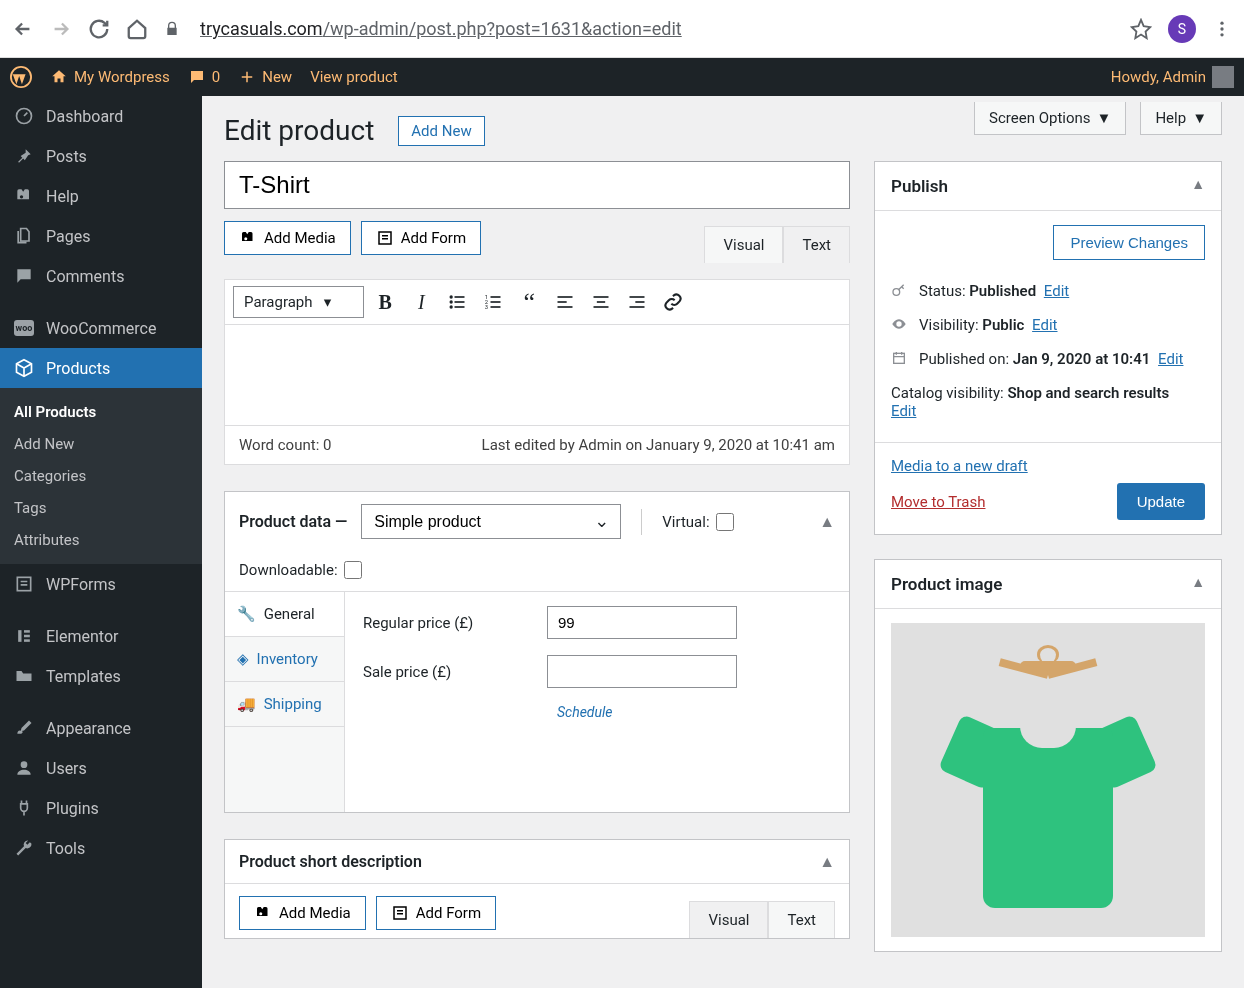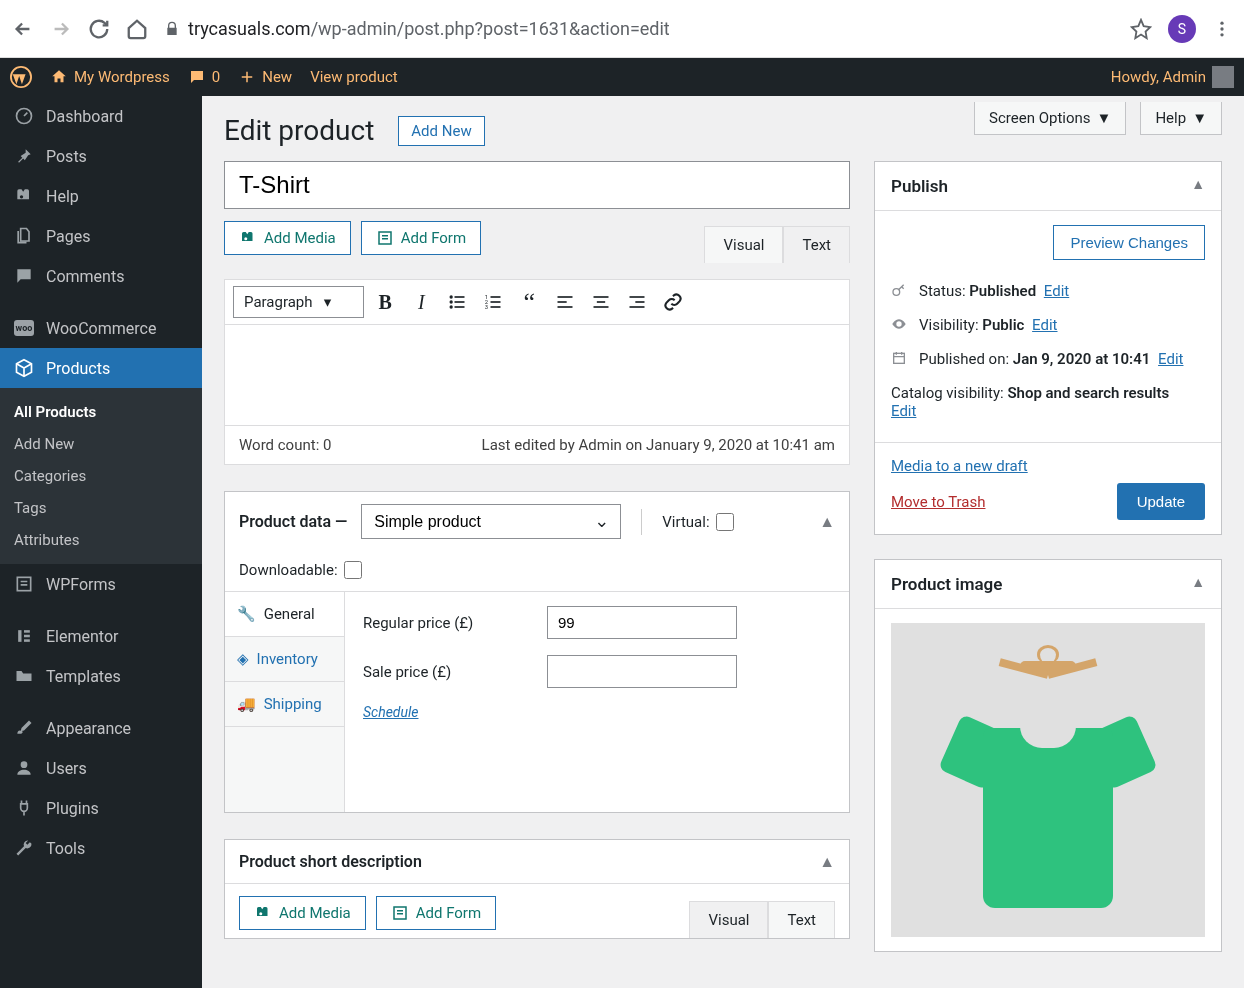--- a/index.html
+++ b/index.html
@@ -1,20 +1,20 @@
 <!DOCTYPE html>
 <html><head>
 <meta charset="utf-8">
 <style>
 * { box-sizing: border-box; margin: 0; padding: 0; }
 body { font-family: -apple-system, BlinkMacSystemFont, "Segoe UI", Roboto, sans-serif; font-size: 14px; background: #f0f0f1; color: #1d2327; overflow: hidden; }
 .browser-chrome { background: #fff; height: 58px; display: flex; align-items: center; padding: 0 12px; gap: 16px; border-bottom: 1px solid #ddd; }
 .nav-icon { color: #5f6368; cursor: pointer; display:flex; align-items:center;}
 .nav-icon.disabled { color: #bbb; }
-.url-bar { flex: 1; display: flex; align-items: center; gap: 8px; font-size: 18px; color: #5f6368; }
+.url-bar { flex: 1; display: flex; align-items: center; gap: 20px; font-size: 18px; color: #5f6368; text-decoration: underline; }
 .url-bar .lock { color: #5f6368; }
 .url-bar .domain { color: #202124; }
 .url-bar .path { color: #5f6368; }
 .avatar-circle { width: 28px; height: 28px; border-radius: 50%; background: #673ab7; color: #fff; display: flex; align-items: center; justify-content: center; font-size: 14px; }
 .wp-adminbar { background: #1d2327; color: #fdba74; height: 38px; display: flex; align-items: center; padding: 0 10px; gap: 18px; font-size: 15px; }
 .wp-adminbar .item { display: flex; align-items: center; gap: 6px; cursor: pointer; }
 .wp-adminbar .spacer { flex: 1; }
 .wp-adminbar .avatar-sq { width: 22px; height: 22px; background: #787c82; }
 .wp-container { display: flex; height: calc(988px - 58px - 38px); }
 .wp-sidebar { width: 202px; background: #1d2327; color: #c3c4c7; flex-shrink: 0; overflow-y: auto; font-size: 16px; }
@@ -32,21 +32,21 @@
 .top-tab { background: #f6f7f7; border: 1px solid #c3c4c7; border-top:none; padding: 7px 14px; cursor: pointer; display: flex; align-items: center; gap: 6px; font-size:15px;}
 .page-heading { padding: 18px 0 14px; display: flex; align-items: center; gap: 24px; }
 .page-heading h1 { font-size: 28px; font-weight: 400; color: #1d2327; }
 .add-new-btn { border: 1px solid #2271b1; color: #2271b1; padding: 5px 12px; cursor: pointer; font-size: 15px; background:#fff; }
 .columns { display: flex; gap: 24px; align-items: flex-start; }
 .main-col { flex: 1; min-width:0; }
 .side-col { width: 348px; flex-shrink: 0; }
 #title-input { width: 100%; font-size: 24px; padding: 8px 14px; border: 1px solid #8c8f94; background: #fff; height:48px;}
 .editor-box { border: 1px solid #dcdcde; background: #fff; margin-top: 16px; }
 .editor-buttons { display: flex; gap: 10px; padding: 12px 0 8px; }
-.media-btn { border: 1px solid #2271b1; color: #0f766e; background: #fff; padding: 7px 14px; display: flex; align-items: center; gap: 7px; cursor: pointer; font-size: 15px; }
+.media-btn { border: 1px solid #2271b1; color: #000000; background: #fff; padding: 7px 14px; display: flex; align-items: center; gap: 7px; cursor: pointer; font-size: 15px; }
 .editor-tabs { display: flex; margin-left: auto; }
 .editor-tab { padding: 9px 18px; border: 1px solid #dcdcde; background: #f0f0f1; cursor: pointer; font-size:15px; border-bottom:none;}
 .editor-tab.active { background: #f6f7f7; border-bottom-color: #f6f7f7; }
 .editor-toolbar { background: #fff; border-bottom: 1px solid #dcdcde; padding: 6px 8px; display: flex; align-items: center; gap: 6px; }
 .format-select { border: 1px solid #8c8f94; padding: 6px 32px 6px 10px; background: #fff; font-size:15px; position:relative;}
 .tb-btn { width: 30px; height: 30px; display: flex; align-items: center; justify-content: center; cursor: pointer; font-size: 20px; color:#1d2327;}
 .editor-area { min-height: 100px; background: #fff; padding: 12px; }
 .editor-status { display: flex; justify-content: space-between; padding: 10px 14px; background: #fff; border-top: 1px solid #dcdcde; color: #404040; font-size:15px;}
 .postbox { background: #fff; border: 1px solid #c3c4c7; margin-top: 26px; }
 .postbox-header { padding: 12px 14px; display: flex; align-items: center; gap: 10px; border-bottom: 1px solid #dcdcde; font-size:16px;}
@@ -59,21 +59,21 @@
 .pd-check { display: flex; align-items: center; gap: 6px; font-size:15px;}
 .pd-check input[type=checkbox]{width:18px;height:18px;}
 .pd-body { display: flex; min-height: 220px; }
 .pd-tabs { width: 120px; background: #f6f7f7; border-right: 1px solid #dcdcde; }
 .pd-tab { padding: 13px 12px; display: flex; align-items: center; gap: 8px; cursor: pointer; border-bottom: 1px solid #dcdcde; font-size:15px; color:#2271b1;}
 .pd-tab.active { background: #fff; color:#1d2327;}
 .pd-panel { flex: 1; padding: 14px 18px; }
 .pd-field { display: flex; align-items: center; gap: 10px; margin-bottom: 16px; }
 .pd-field label { width: 174px; font-size:15px; }
 .pd-field input[type=text] { width: 190px; padding: 7px 10px; border: 1px solid #8c8f94; font-size:15px;}
-.sched-link { font-style: italic; text-decoration: underline; color:#2271b1; cursor:pointer; display:inline-block; }
+.sched-link { margin-left: 194px; font-style: italic; color:#2271b1; cursor:pointer; display:inline-block; }
 .side-postbox { background: #fff; border: 1px solid #c3c4c7; margin-bottom: 24px; }
 .side-postbox .header { padding: 14px 16px; display: flex; justify-content: space-between; border-bottom: 1px solid #dcdcde; }
 .side-postbox .header h2 { font-size: 17px; font-weight: 600; }
 .side-postbox .body { padding: 14px 16px; }
 .preview-btn { border: 1px solid #2271b1; color: #2271b1; background: #fff; padding: 8px 16px; cursor: pointer; float: right; font-size:15px;}
 .misc-section { clear: both; padding-top: 14px; }
 .misc-row { display: flex; align-items: flex-start; gap: 10px; padding: 8px 0; font-size:15px;}
 .misc-row .icn { width: 18px; color: #8c8f94; }
 .misc-row .val { font-weight: 600; }
 .misc-row .edit-link { color: #2271b1; text-decoration: underline; cursor: pointer; margin-left: 4px; }

